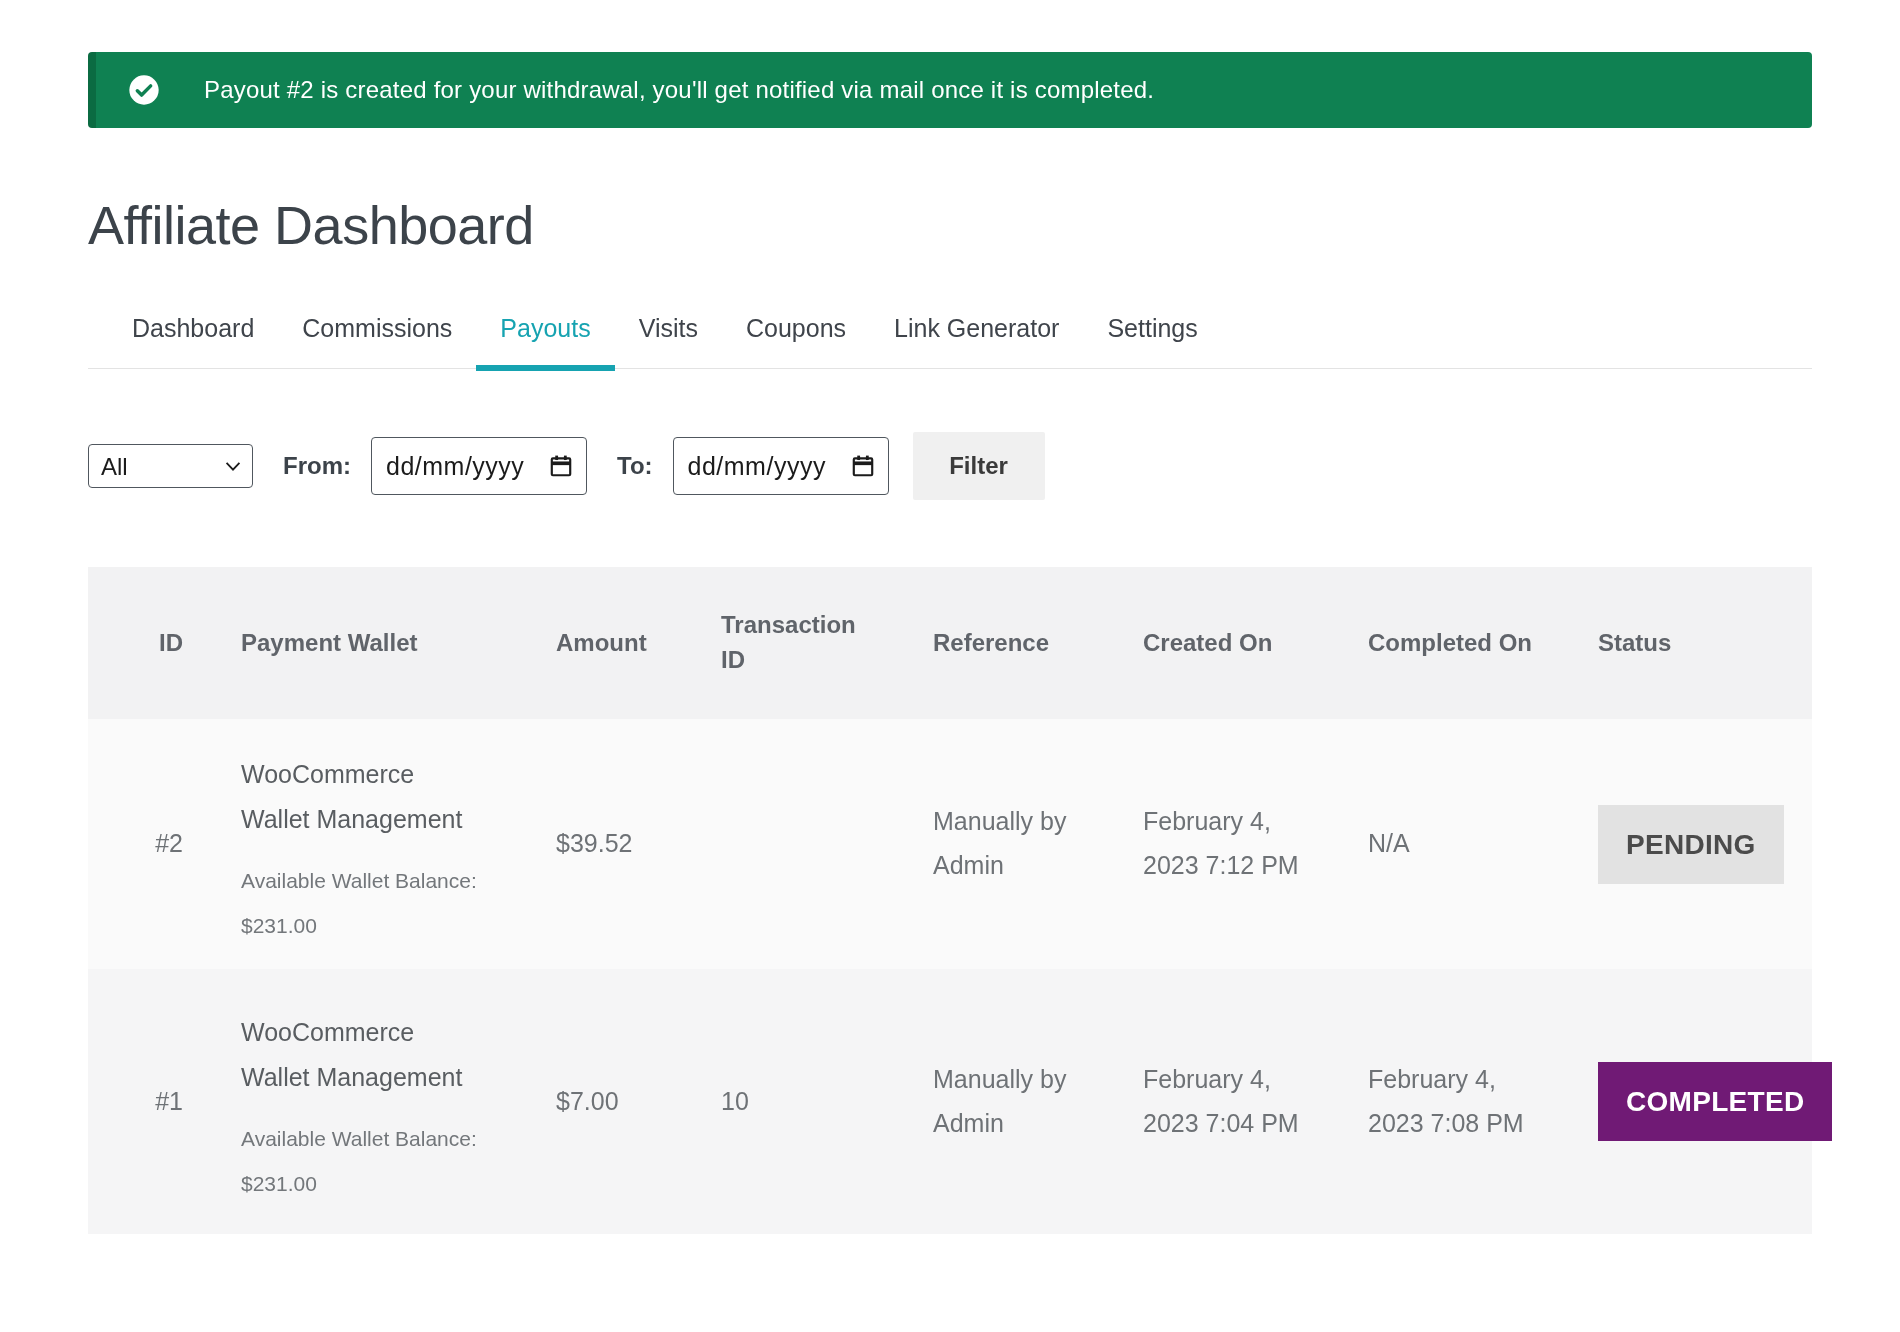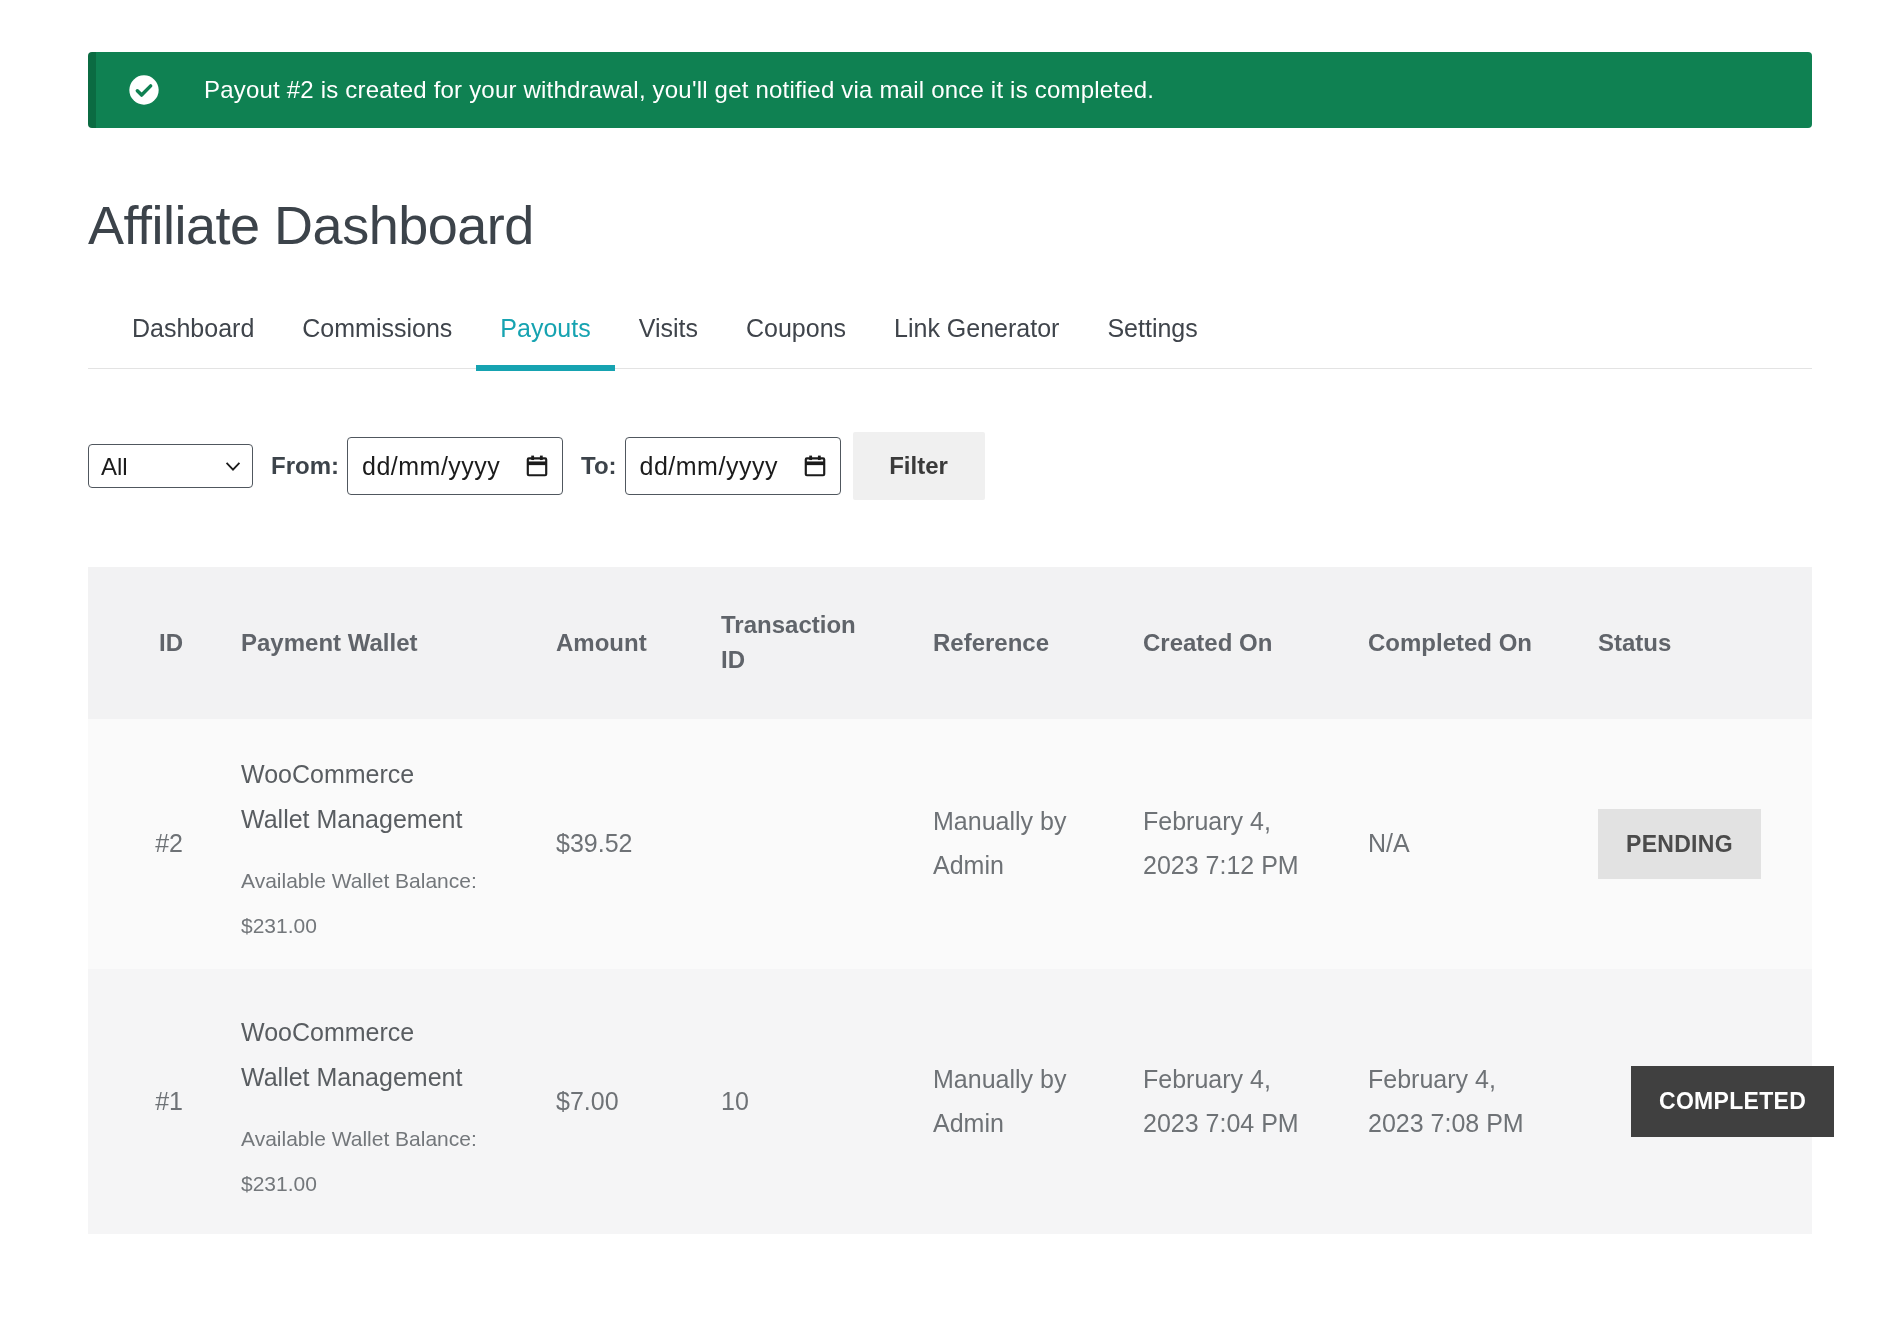--- a/index.html
+++ b/index.html
@@ -41,21 +41,21 @@
     color: #3f444b;
     padding: 0 24px 22px 24px;
     border-bottom: 6px solid transparent;
     margin-bottom: -3px;
     cursor: pointer;
     white-space: nowrap;
   }
   .tab.active { color: #16a3b1; border-bottom-color: #16a3b1; }
 
   
-  .filter-row { display: flex; align-items: center; margin-top: 62px; height: 70px; }
+  .filter-row { display: flex; align-items: center; margin-top: 62px; height: 70px; gap: 12px; }
   .select-wrap { position: relative; width: 165px; height: 44px; }
   .select-wrap select {
     appearance: none; -webkit-appearance: none;
     width: 100%; height: 100%;
     border: 1px solid #50575e; border-radius: 4px;
     background: #fff; font-size: 24px; color: #1b1b1b;
     padding: 0 36px 0 12px;
     font-family: "Liberation Sans", sans-serif;
   }
   .select-wrap .chevron { position: absolute; right: 9px; top: 11px; pointer-events: none; }
@@ -102,26 +102,26 @@
   .row-1 { background: #fafafa; height: 250px; }
   .row-2 { background: #f5f5f6; height: 265px; }
 
   .method { font-weight: 400; color: #595d61; max-width: 242px; line-height: 1.8; }
   .balance-label { font-size: 21px; color: #73777b; margin-top: 28px; line-height: 1.0; }
   .balance-value { font-size: 21px; color: #73777b; margin-top: 24px; line-height: 1.0; }
 
   .badge {
     display: inline-block;
     padding: 15px 28px;
-    font-size: 23px; font-weight: 700;
+    font-size: 28px; font-weight: 700;
     letter-spacing: 0.3px;
     white-space: nowrap;
   }
   .badge-pending   { background: #e2e2e2; color: #4b4b4b; }
-  .badge-completed { background: #404040; color: #ffffff; margin-left: 33px; }
+  .badge-completed { background: #701a75; color: #ffffff; }
 </style>
 </head>
 <body>
 
 <div class="container">
 
   <div class="notice">
     <span class="check-wrap">
       <svg width="32" height="32" viewBox="0 0 24 24">
         <circle cx="12" cy="12" r="11" fill="#ffffff"></circle>

